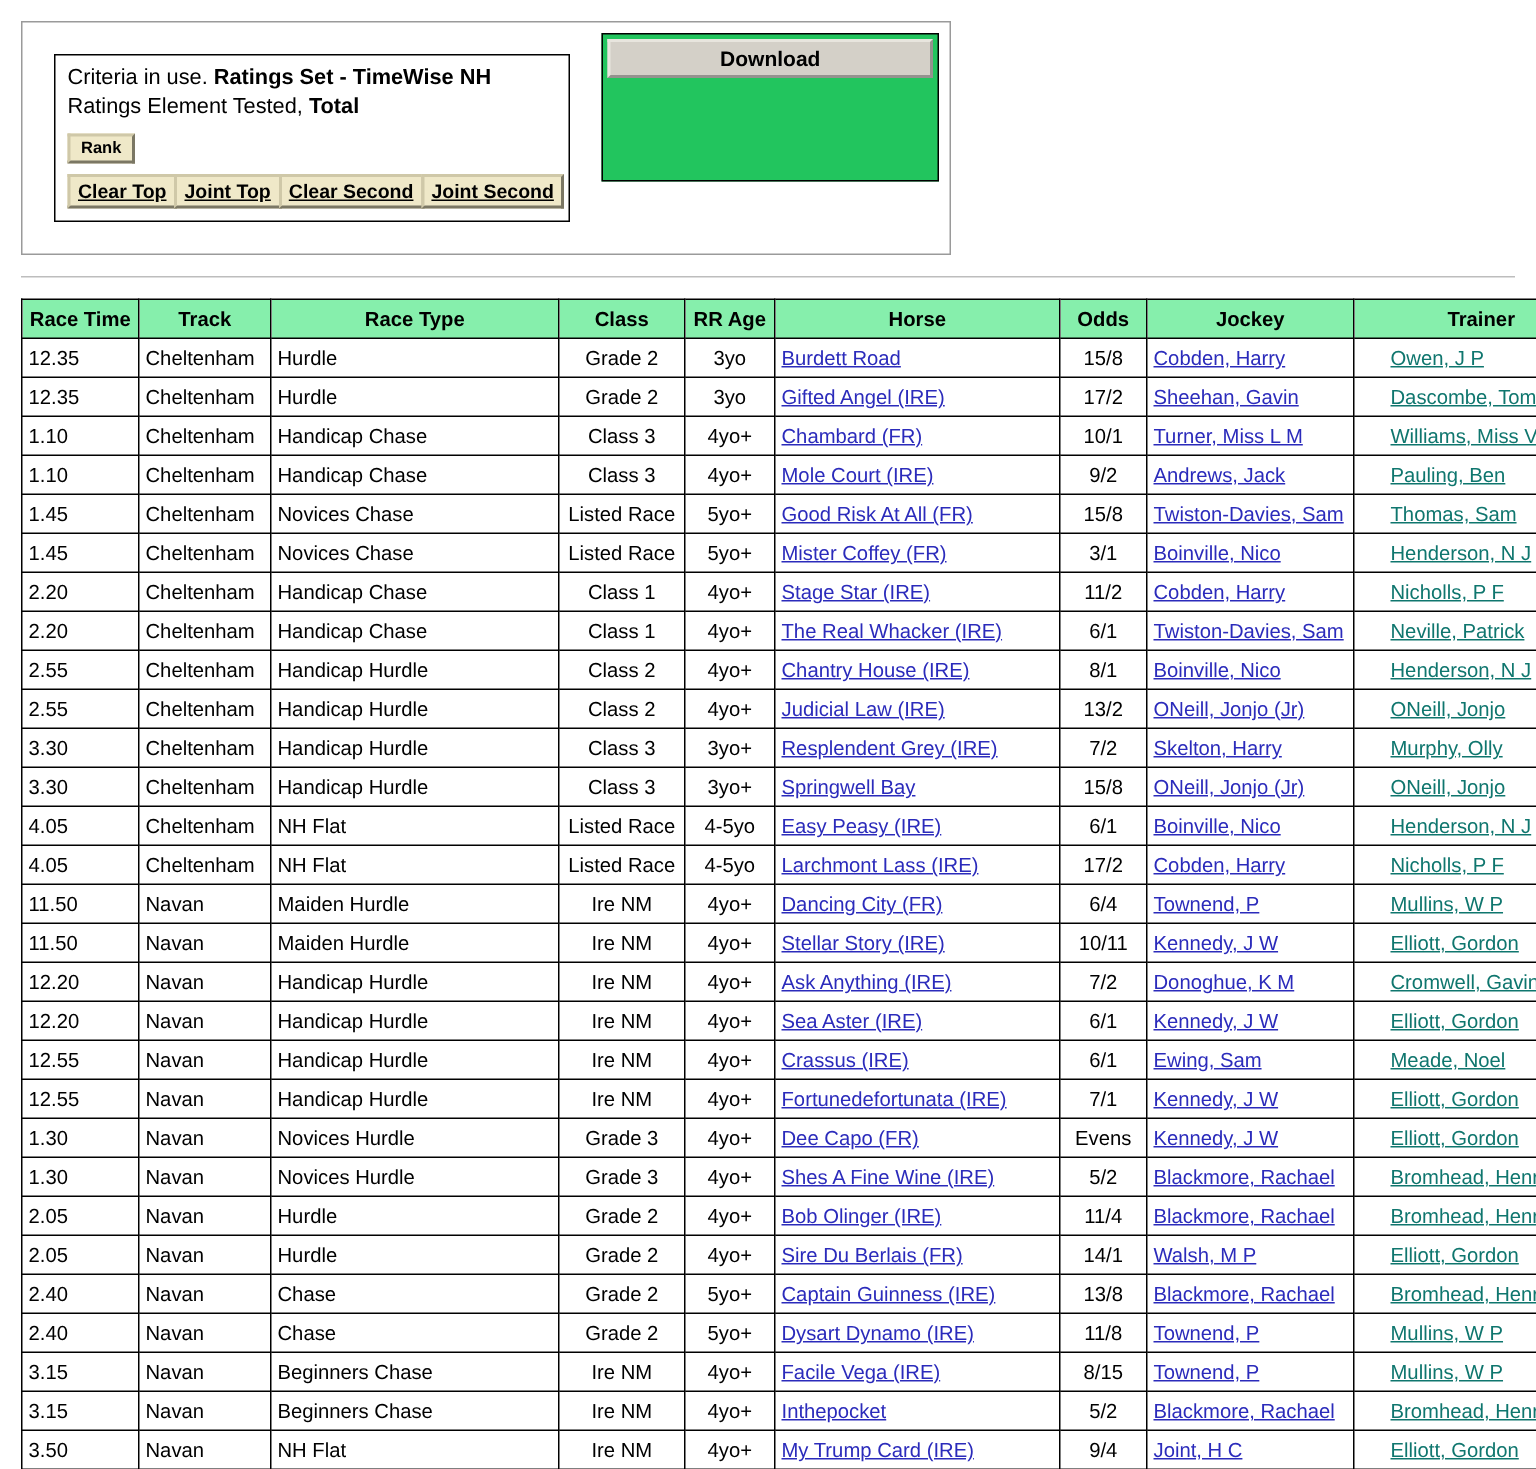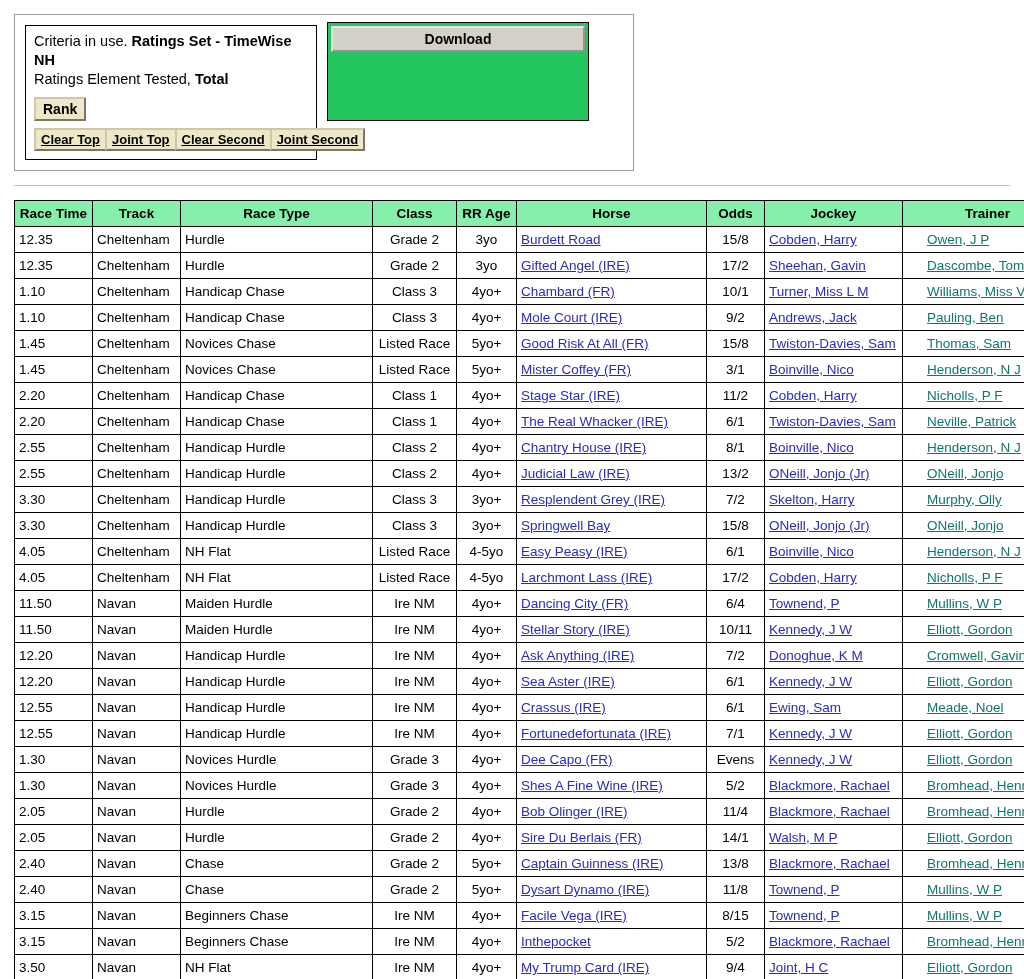--- a/index.html
+++ b/index.html
@@ -22,37 +22,37 @@
     margin: 14px 0 0 14px;
     display: flex;
     align-items: flex-start;
     width: 620px;
     border: 1px solid #9a9a9a;
     background: #ffffff;
     box-sizing: border-box;
   }
   .criteria-box {
     border: 1px solid #000000;
-    margin: 10px;
+    margin: 21px;
     padding: 6px 8px 8px 8px;
-    width: 292px;
+    width: 344px;
     box-sizing: border-box;
   }
   .criteria-text {
     font-size: 14.5px;
     line-height: 19px;
     margin-bottom: 8px;
   }
   .criteria-text b { font-weight: bold; }
   .rank-btn {
     display: inline-block;
     border: 2px outset #cfc8a8;
     background: #efe8c8;
     padding: 2px 7px;
-    font-size: 14px;
+    font-size: 11px;
     font-weight: bold;
     margin-bottom: 7px;
   }
   .clear-row { display: flex; text-decoration: underline; }
   .clear-btn {
     border: 2px outset #cfc8a8;
     background: #efe8c8;
     padding: 2px 5px;
     font-size: 13px;
     font-weight: bold;

